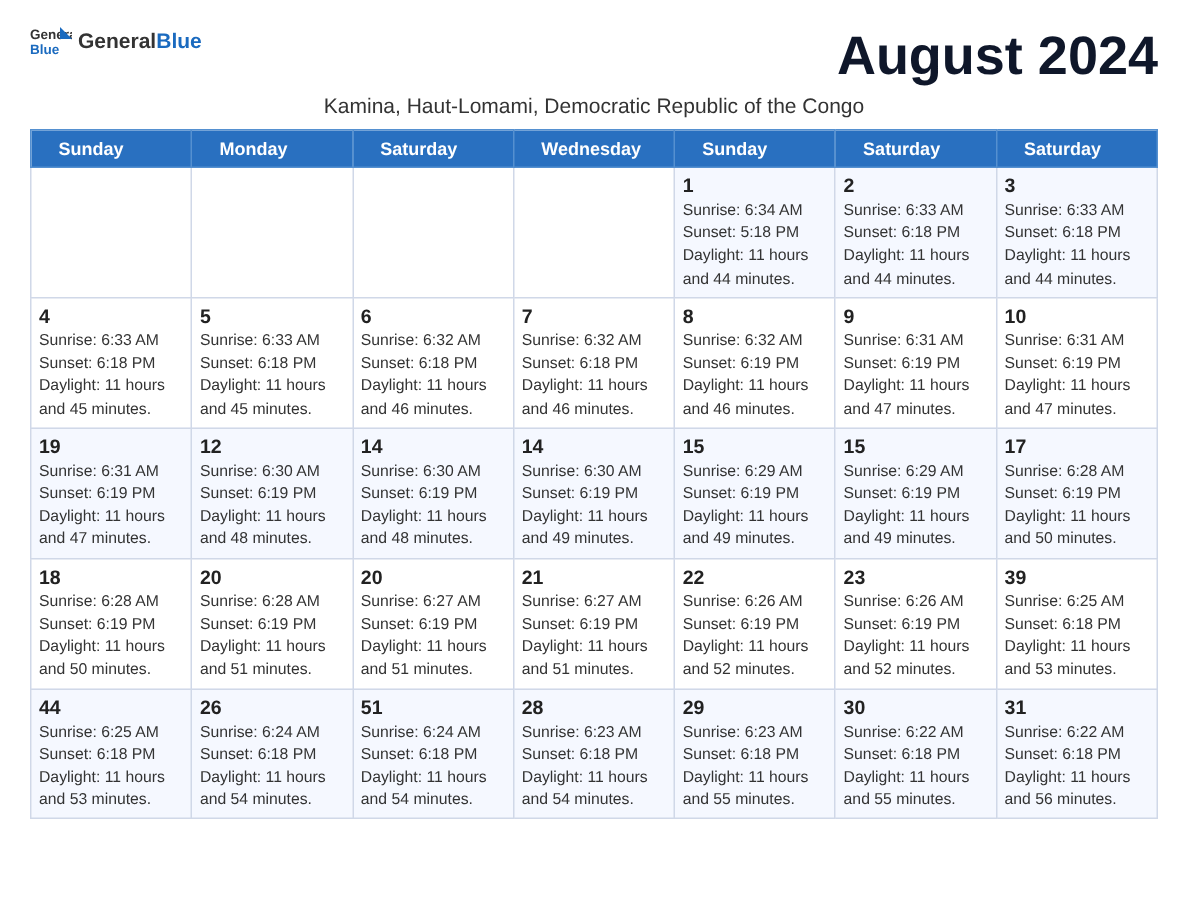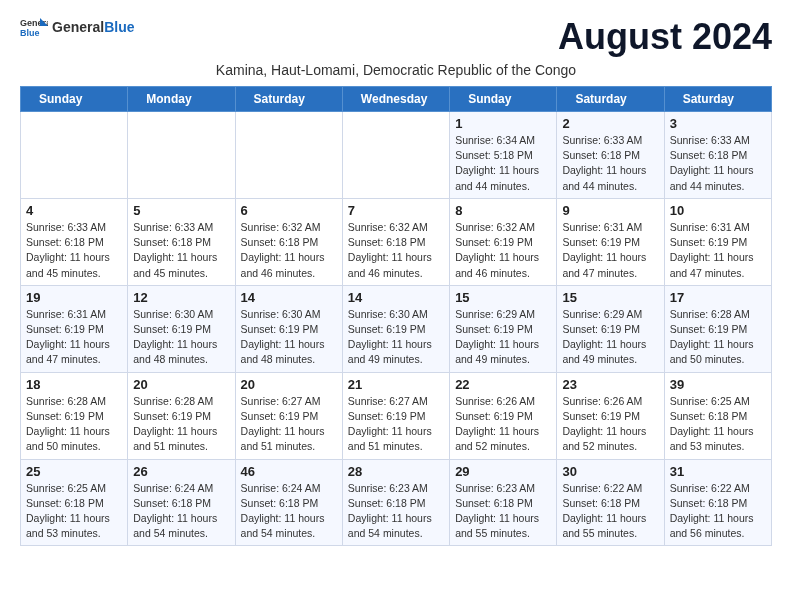--- a/index.html
+++ b/index.html
@@ -269,33 +269,33 @@
         </td>
         <td>
           <span class="day-number">39</span>
           <div class="day-info" style="white-space: pre-line;">Sunrise: 6:25 AM
 Sunset: 6:18 PM
 Daylight: 11 hours and 53 minutes.</div>
         </td>
       </tr>
       <tr>
         <td>
-          <span class="day-number">25</span>
+          <span class="day-number">44</span>
           <div class="day-info" style="white-space: pre-line;">Sunrise: 6:25 AM
 Sunset: 6:18 PM
 Daylight: 11 hours and 53 minutes.</div>
         </td>
         <td>
           <span class="day-number">26</span>
           <div class="day-info" style="white-space: pre-line;">Sunrise: 6:24 AM
 Sunset: 6:18 PM
 Daylight: 11 hours and 54 minutes.</div>
         </td>
         <td>
-          <span class="day-number">46</span>
+          <span class="day-number">51</span>
           <div class="day-info" style="white-space: pre-line;">Sunrise: 6:24 AM
 Sunset: 6:18 PM
 Daylight: 11 hours and 54 minutes.</div>
         </td>
         <td>
           <span class="day-number">28</span>
           <div class="day-info" style="white-space: pre-line;">Sunrise: 6:23 AM
 Sunset: 6:18 PM
 Daylight: 11 hours and 54 minutes.</div>
         </td>

